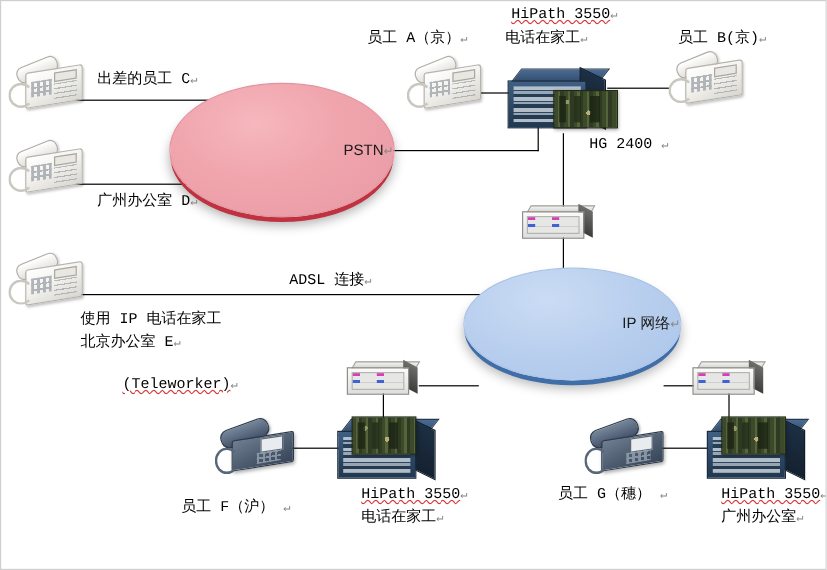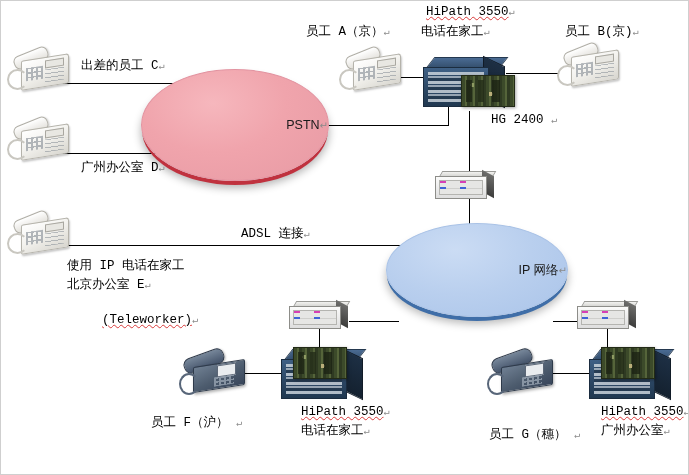--- a/index.html
+++ b/index.html
@@ -403,21 +403,21 @@
   <div class="lbl" style="left:150px;top:404px;margin-top:11px;">
     <span>员工 F（沪）</span>&nbsp;<span class="pilcrow">↵</span>
   </div>
   <div class="lbl" style="left:300px;top:404px;">
     <span class="underline-wavy">HiPath 3550</span><span class="pilcrow">↵</span>
   </div>
   <div class="lbl" style="left:300px;top:423px;">
     <span>电话在家工</span><span class="pilcrow">↵</span>
   </div>
 
-  <div class="lbl" style="left:488px;top:404px;margin-top:23px;">
+  <div class="lbl" style="left:464px;top:404px;">
     <span>员工 G（穗）</span>&nbsp;<span class="pilcrow">↵</span>
   </div>
   <div class="lbl" style="left:600px;top:404px;">
     <span class="underline-wavy">HiPath 3550</span><span class="pilcrow">↵</span>
   </div>
   <div class="lbl" style="left:600px;top:423px;">
     <span>广州办公室</span><span class="pilcrow">↵</span>
   </div>
 
   <div class="caption" style="left:275px;top:449px;margin-top:36px;">

